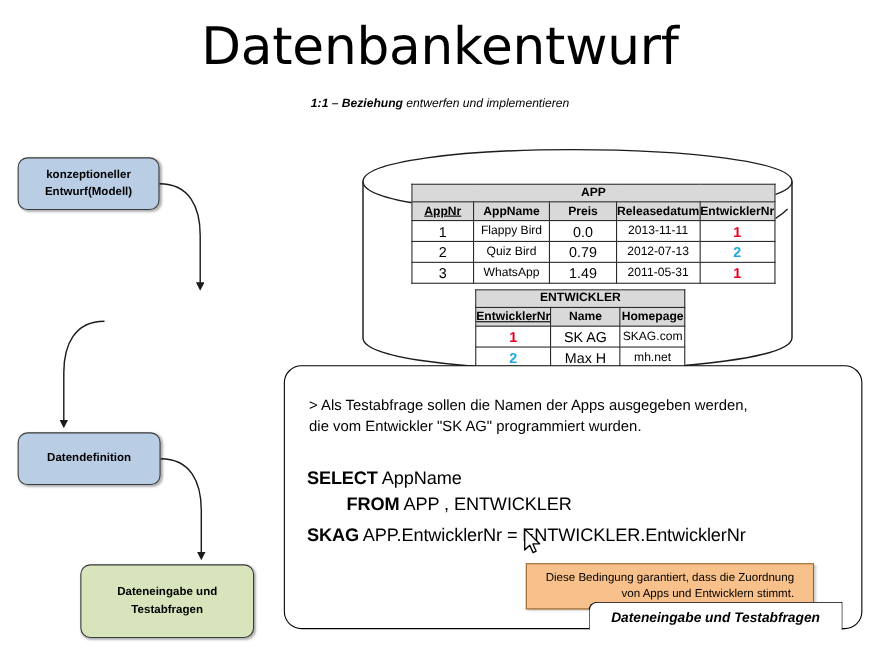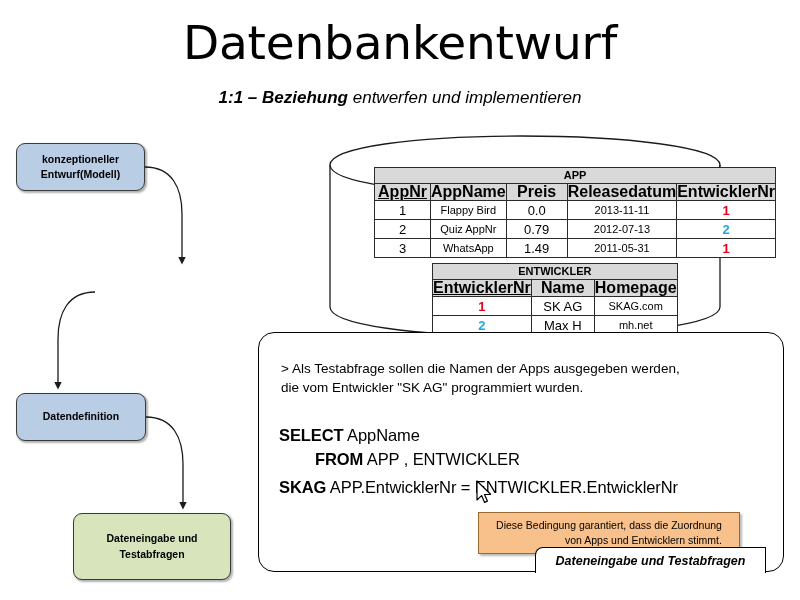--- a/index.html
+++ b/index.html
@@ -32,21 +32,21 @@
     font-weight: 400;
     letter-spacing: -0.2px;
     line-height: 1.05;
     white-space: nowrap;
   }
   .subtitle {
     position: absolute;
     left: 0; top: 88px;
     width: 800px;
     text-align: center;
-    font-size: 17px;
+    font-size: 11px;
     font-style: italic;
     white-space: nowrap;
   }
   .subtitle .strong {
     font-weight: bold;
     font-style: italic;
   }
 
   
   .flowbox {
@@ -164,21 +164,21 @@
   }
   .dbtable .tbl-title {
     background: #d9d9d9;
     font-weight: bold;
     font-size: 11px;
     height: 15px;
   }
   .dbtable .colhead {
     background: #d9d9d9;
     font-weight: bold;
-    font-size: 16px;
+    font-size: 11px;
     height: 16px;
   }
   .dbtable .colhead.pk { text-decoration: underline; }
   .dbtable .datarow td { height: 18px; font-size: 13px; }
   .dbtable .datarow td.small { font-size: 11px; }
   .key-red  { color: #e8001c; font-weight: bold; font-size: 13px; }
   .key-blue { color: #1fa8e0; font-weight: bold; font-size: 13px; }
 
   #table-app { left: 374px; top: 167px; }
   #table-app .c0 { width: 55px; }
@@ -255,21 +255,21 @@
     </tr>
     <tr class="datarow">
       <td>1</td>
       <td class="small">Flappy Bird</td>
       <td>0.0</td>
       <td class="small">2013-11-11</td>
       <td><span class="key-red">1</span></td>
     </tr>
     <tr class="datarow">
       <td>2</td>
-      <td class="small">Quiz AppNr</td>
+      <td class="small">Quiz Bird</td>
       <td>0.79</td>
       <td class="small">2012-07-13</td>
       <td><span class="key-blue">2</span></td>
     </tr>
     <tr class="datarow">
       <td>3</td>
       <td class="small">WhatsApp</td>
       <td>1.49</td>
       <td class="small">2011-05-31</td>
       <td><span class="key-red">1</span></td>

